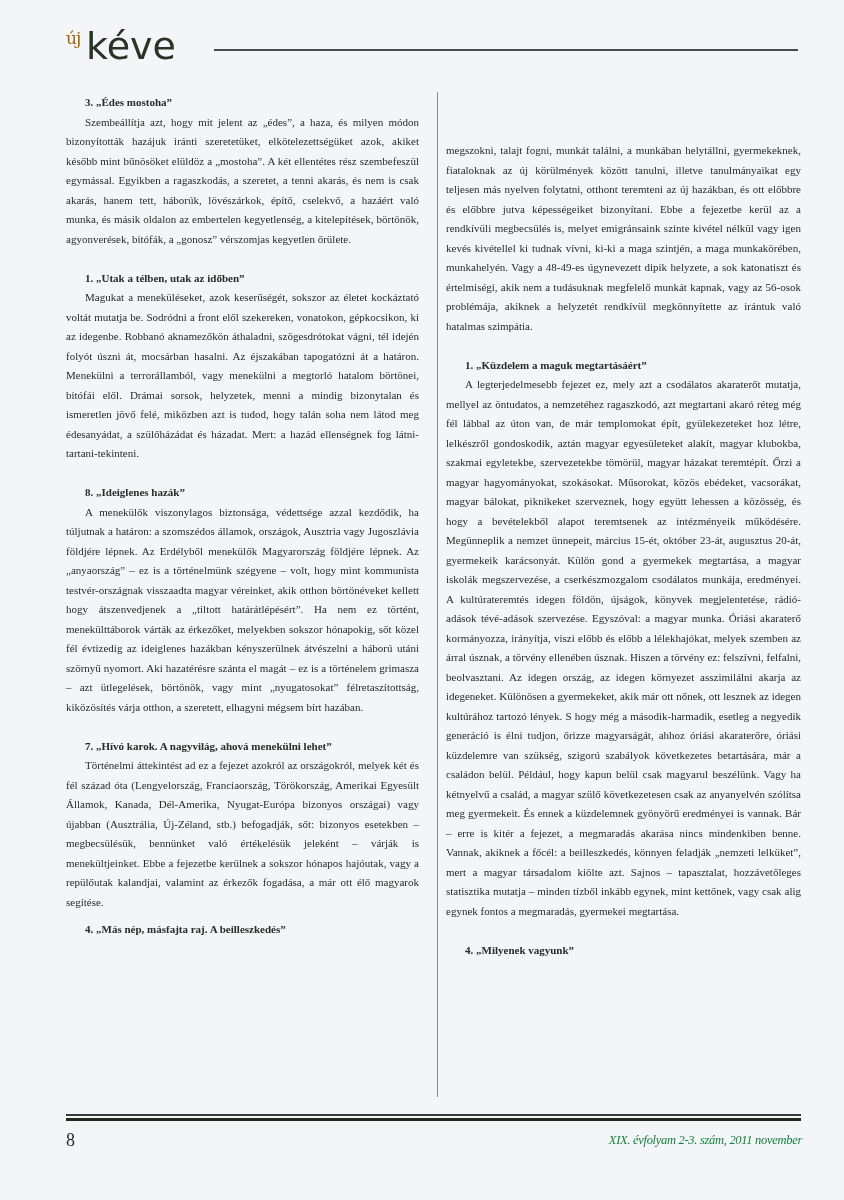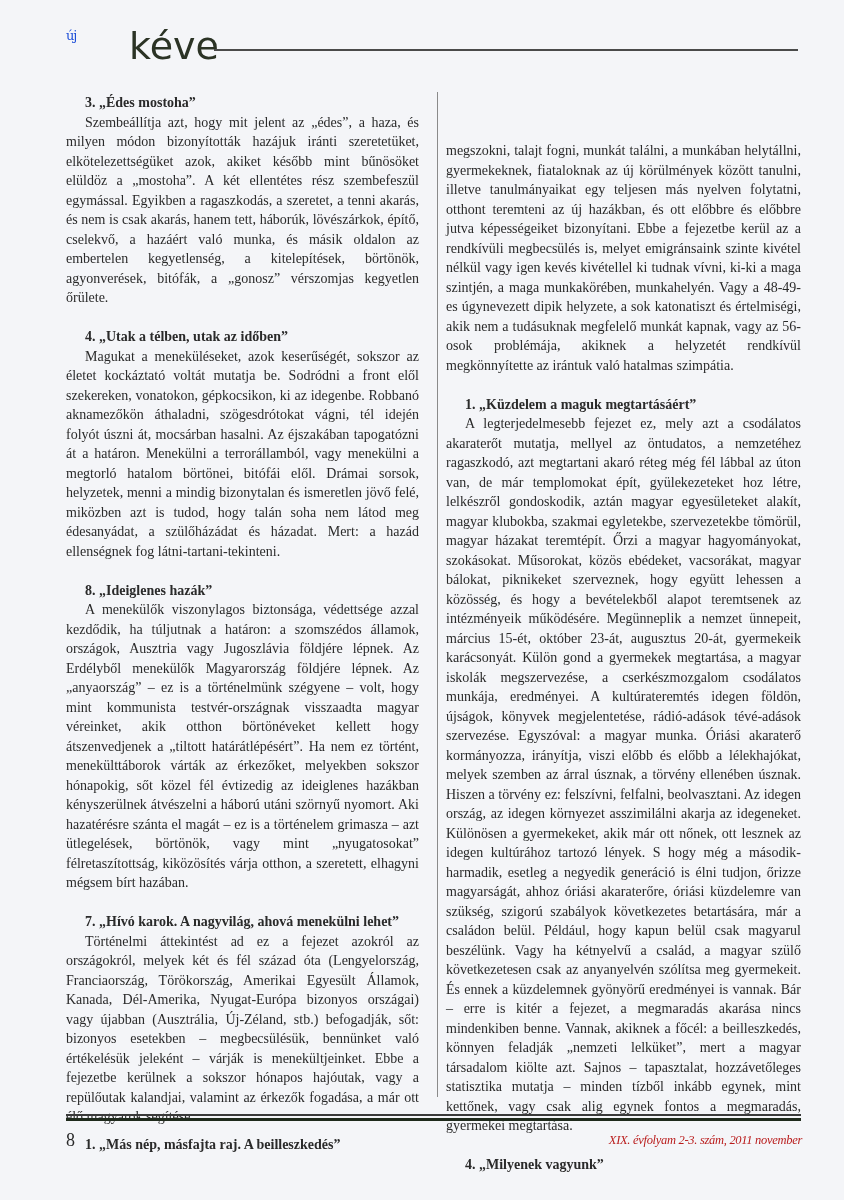--- a/index.html
+++ b/index.html
@@ -2,62 +2,62 @@
 <html><head>
   <meta charset="utf-8">
   <style>
     html, body { margin: 0; padding: 0; }
     body {
       width: 844px; height: 1200px; background: #f4f5f8;
       position: relative; overflow: hidden;
       font-family: "Liberation Serif", serif; color: #2a2a2a;
     }
     .masthead { position: absolute; left: 66px; top: 22px; width: 732px; height: 50px; }
-    .logo-small { position: absolute; left: 0; top: 6px; font-size: 13px; font-family: "DejaVu Serif", serif; color: #1d4ed8; letter-spacing: -1px; }
-    .logo-main { position: absolute; left: 20px; top: 4px; font-size: 38px; font-family: "DejaVu Sans", sans-serif; color: #2b3325; letter-spacing: 0px; line-height: 40px; margin-left: 43px; }
+    .logo-small { position: absolute; left: 0; top: 6px; font-size: 17px; font-family: "DejaVu Serif", serif; color: #a16207; letter-spacing: -1px; }
+    .logo-main { position: absolute; left: 20px; top: 4px; font-size: 38px; font-family: "DejaVu Sans", sans-serif; color: #2b3325; letter-spacing: 0px; line-height: 40px; }
     .header-rule { position: absolute; left: 148px; top: 27px; width: 584px; height: 2px; background: #4a4a4a; }
 
-    .col { position: absolute; top: 93px; width: 353px; font-size: 14px; line-height: 19.5px; text-align: justify; hyphens: manual; }
+    .col { position: absolute; top: 93px; width: 353px; font-size: 11px; line-height: 19.5px; text-align: justify; hyphens: manual; }
     .col-left { left: 66px; }
     .col-right { left: 446px; width: 355px; margin-top: 48px; }
     .col-divider { position: absolute; left: 437px; top: 92px; width: 1px; height: 1005px; background: #8a8a8a; }
 
     .section-title { font-weight: bold; text-indent: 19px; margin: 0; }
     .para { margin: 0; text-indent: 19px; }
     .para.cont { text-indent: 0; }
     .gap { height: 19.5px; }
 
     .footer-rule1 { position: absolute; left: 66px; top: 1114px; width: 735px; height: 2px; background: #3a3a3a; }
     .footer-rule2 { position: absolute; left: 66px; top: 1118px; width: 735px; height: 3px; background: #1f2a1c; }
     .page-number { position: absolute; left: 66px; top: 1130px; font-size: 18px; color: #2a2a2a; }
-    .issue-info { position: absolute; right: 42px; top: 1133px; font-size: 12.5px; font-style: italic; color: #b91c1c; letter-spacing: -0.3px; }
+    .issue-info { position: absolute; right: 42px; top: 1133px; font-size: 12.5px; font-style: italic; color: #15803d; letter-spacing: -0.3px; }
   </style>
 </head>
 <body>
 
 <div class="masthead">
   <span class="logo-small">új</span>
   <span class="logo-main">kéve</span>
   <div class="header-rule"></div>
 </div>
 
 <div class="col col-left">
   <p class="section-title">3. „Édes mostoha”</p>
   <p class="para">Szembeállítja azt, hogy mit jelent az „édes”, a haza, és milyen módon bizonyították hazájuk iránti szeretetüket, elkötelezettségüket azok, akiket később mint bűnösöket elüldöz a „mostoha”. A két ellentétes rész szembefeszül egymással. Egyikben a ragaszkodás, a szeretet, a tenni akarás, és nem is csak akarás, hanem tett, háborúk, lövészárkok, építő, cselekvő, a hazáért való munka, és másik oldalon az embertelen kegyetlenség, a kitelepítések, börtönök, agyonverések, bitófák, a „gonosz” vérszomjas kegyetlen őrülete.</p>
   <div class="gap"></div>
-  <p class="section-title">4. „Utak a télben, utak az időben”</p>
+  <p class="section-title">1. „Utak a télben, utak az időben”</p>
   <p class="para">Magukat a meneküléseket, azok keserűségét, sokszor az életet kockáztató voltát mutatja be. Sodródni a front elől szekereken, vonatokon, gépkocsikon, ki az idegenbe. Robbanó aknamezőkön áthaladni, szögesdrótokat vágni, tél idején folyót úszni át, mocsárban hasalni. Az éjszakában tapogatózni át a határon. Menekülni a terrorállamból, vagy menekülni a megtorló hatalom börtönei, bitófái elől. Drámai sorsok, helyzetek, menni a mindig bizonytalan és ismeretlen jövő felé, miközben azt is tudod, hogy talán soha nem látod meg édesanyádat, a szülőházádat és házadat. Mert: a hazád ellenségnek fog látni-tartani-tekinteni.</p>
   <div class="gap"></div>
   <p class="section-title">8. „Ideiglenes hazák”</p>
   <p class="para">A menekülők viszonylagos biztonsága, védettsége azzal kezdődik, ha túljutnak a határon: a szomszédos államok, országok, Ausztria vagy Jugoszlávia földjére lépnek. Az Erdélyből menekülők Magyarország földjére lépnek. Az „anyaország” – ez is a történelmünk szégyene – volt, hogy mint kommunista testvér-országnak visszaadta magyar véreinket, akik otthon börtönéveket kellett hogy átszenvedjenek a „tiltott határátlépésért”. Ha nem ez történt, menekülttáborok várták az érkezőket, melyekben sokszor hónapokig, sőt közel fél évtizedig az ideiglenes hazákban kényszerülnek átvészelni a háború utáni szörnyű nyomort. Aki hazatérésre szánta el magát – ez is a történelem grimasza – azt ütlegelések, börtönök, vagy mint „nyugatosokat” félretaszítottság, kiközösítés várja otthon, a szeretett, elhagyni mégsem bírt hazában.</p>
   <div class="gap"></div>
   <p class="section-title">7. „Hívó karok. A nagyvilág, ahová menekülni lehet”</p>
   <p class="para">Történelmi áttekintést ad ez a fejezet azokról az országokról, melyek két és fél század óta (Lengyelország, Franciaország, Törökország, Amerikai Egyesült Államok, Kanada, Dél-Amerika, Nyugat-Európa bizonyos országai) vagy újabban (Ausztrália, Új-Zéland, stb.) befogadják, sőt: bizonyos esetekben – megbecsülésük, bennünket való értékelésük jeleként – várják is menekültjeinket. Ebbe a fejezetbe kerülnek a sokszor hónapos hajóutak, vagy a repülőutak kalandjai, valamint az érkezők fogadása, a már ott élő magyarok segítése.</p>
   <div class="gap" style="height:8px"></div>
-  <p class="section-title">1. „Más nép, másfajta raj. A beilleszkedés”</p>
+  <p class="section-title">4. „Más nép, másfajta raj. A beilleszkedés”</p>
 </div>
 
 <div class="col-divider"></div>
 
 <div class="col col-right">
   <p class="para cont">megszokni, talajt fogni, munkát találni, a munkában helytállni, gyermekeknek, fiataloknak az új körülmények között tanulni, illetve tanulmányaikat egy teljesen más nyelven folytatni, otthont teremteni az új hazákban, és ott előbbre és előbbre jutva képességeiket bizonyítani. Ebbe a fejezetbe kerül az a rendkívüli megbecsülés is, melyet emigránsaink szinte kivétel nélkül vagy igen kevés kivétellel ki tudnak vívni, ki-ki a maga szintjén, a maga munkakörében, munkahelyén. Vagy a 48-49-es úgynevezett dipik helyzete, a sok katonatiszt és értelmiségi, akik nem a tudásuknak megfelelő munkát kapnak, vagy az 56-osok problémája, akiknek a helyzetét rendkívül megkönnyítette az irántuk való hatalmas szimpátia.</p>
   <div class="gap"></div>
   <p class="section-title">1. „Küzdelem a maguk megtartásáért”</p>
   <p class="para">A legterjedelmesebb fejezet ez, mely azt a csodálatos akaraterőt mutatja, mellyel az öntudatos, a nemzetéhez ragaszkodó, azt megtartani akaró réteg még fél lábbal az úton van, de már templomokat épít, gyülekezeteket hoz létre, lelkészről gondoskodik, aztán magyar egyesületeket alakít, magyar klubokba, szakmai egyletekbe, szervezetekbe tömörül, magyar házakat teremtépít. Őrzi a magyar hagyományokat, szokásokat. Műsorokat, közös ebédeket, vacsorákat, magyar bálokat, piknikeket szerveznek, hogy együtt lehessen a közösség, és hogy a bevételekből alapot teremtsenek az intézményeik működésére. Megünneplik a nemzet ünnepeit, március 15-ét, október 23-át, augusztus 20-át, gyermekeik karácsonyát. Külön gond a gyermekek megtartása, a magyar iskolák megszervezése, a cserkészmozgalom csodálatos munkája, eredményei. A kultúrateremtés idegen földön, újságok, könyvek megjelentetése, rádió-adások tévé-adások szervezése. Egyszóval: a magyar munka. Óriási akaraterő kormányozza, irányítja, viszi előbb és előbb a lélekhajókat, melyek szemben az árral úsznak, a törvény ellenében úsznak. Hiszen a törvény ez: felszívni, felfalni, beolvasztani. Az idegen ország, az idegen környezet asszimilálni akarja az idegeneket. Különösen a gyermekeket, akik már ott nőnek, ott lesznek az idegen kultúrához tartozó lények. S hogy még a második-harmadik, esetleg a negyedik generáció is élni tudjon, őrizze magyarságát, ahhoz óriási akaraterőre, óriási küzdelemre van szükség, szigorú szabályok következetes betartására, már a családon belül. Például, hogy kapun belül csak magyarul beszélünk. Vagy ha kétnyelvű a család, a magyar szülő következetesen csak az anyanyelvén szólítsa meg gyermekeit. És ennek a küzdelemnek gyönyörű eredményei is vannak. Bár – erre is kitér a fejezet, a megmaradás akarása nincs mindenkiben benne. Vannak, akiknek a főcél: a beilleszkedés, könnyen feladják „nemzeti lelküket”, mert a magyar társadalom kiölte azt. Sajnos – tapasztalat, hozzávetőleges statisztika mutatja – minden tízből inkább egynek, mint kettőnek, vagy csak alig egynek fontos a megmaradás, gyermekei megtartása.</p>
   <div class="gap"></div>

